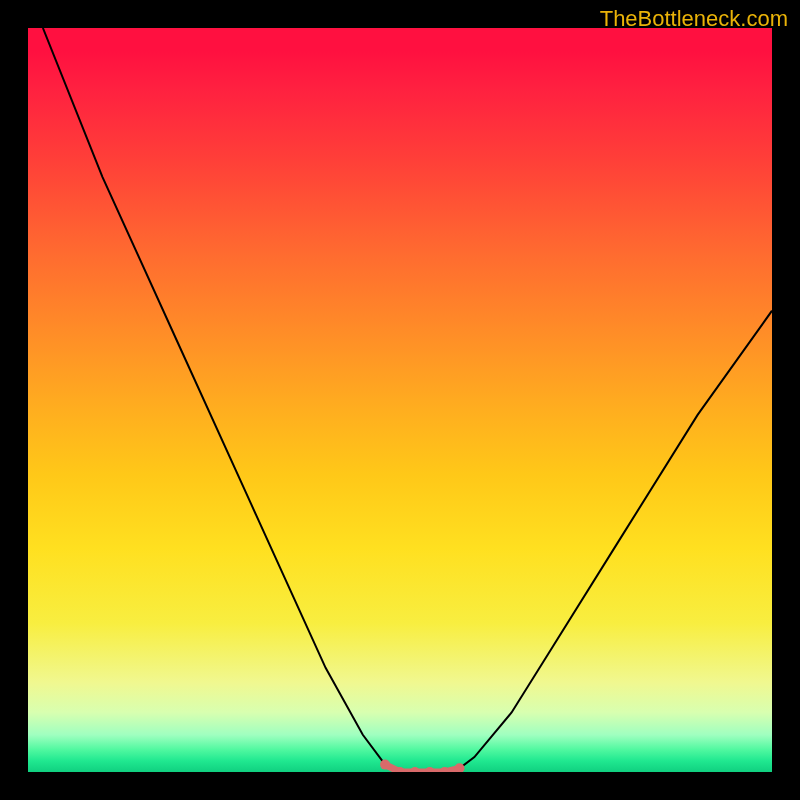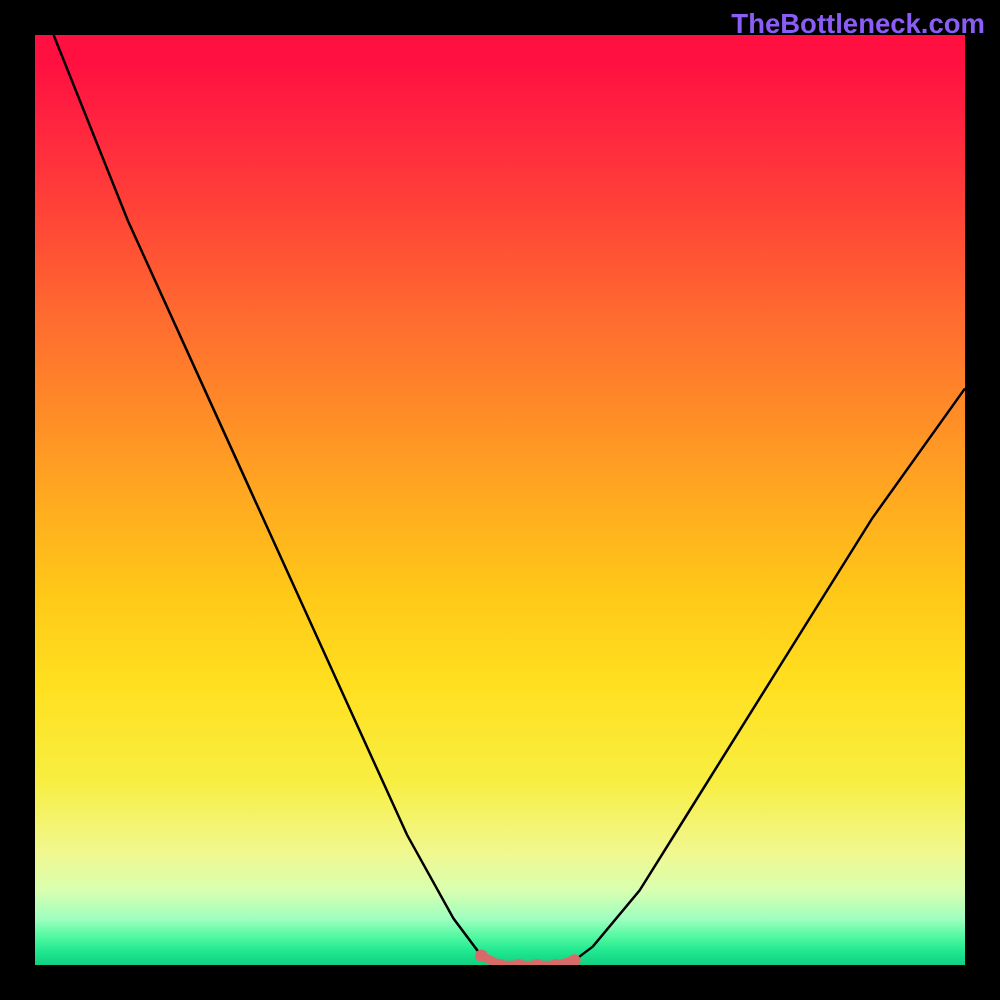--- a/index.html
+++ b/index.html
@@ -8,23 +8,23 @@
     height: 800px;
     background: #000;
     position: relative;
     font-family: Arial, sans-serif;
     overflow: hidden;
   }
   .watermark {
     position: absolute;
     top: 6px;
     right: 12px;
-    color: #8b5cf6;
+    color: #eab308;
     font-size: 22px;
-    font-weight: bold;
+    font-weight: normal;
     z-index: 10;
   }
   .plot-area {
     position: absolute;
     left: 28px;
     top: 28px;
     width: 744px;
     height: 744px;
     overflow: hidden;
   }

